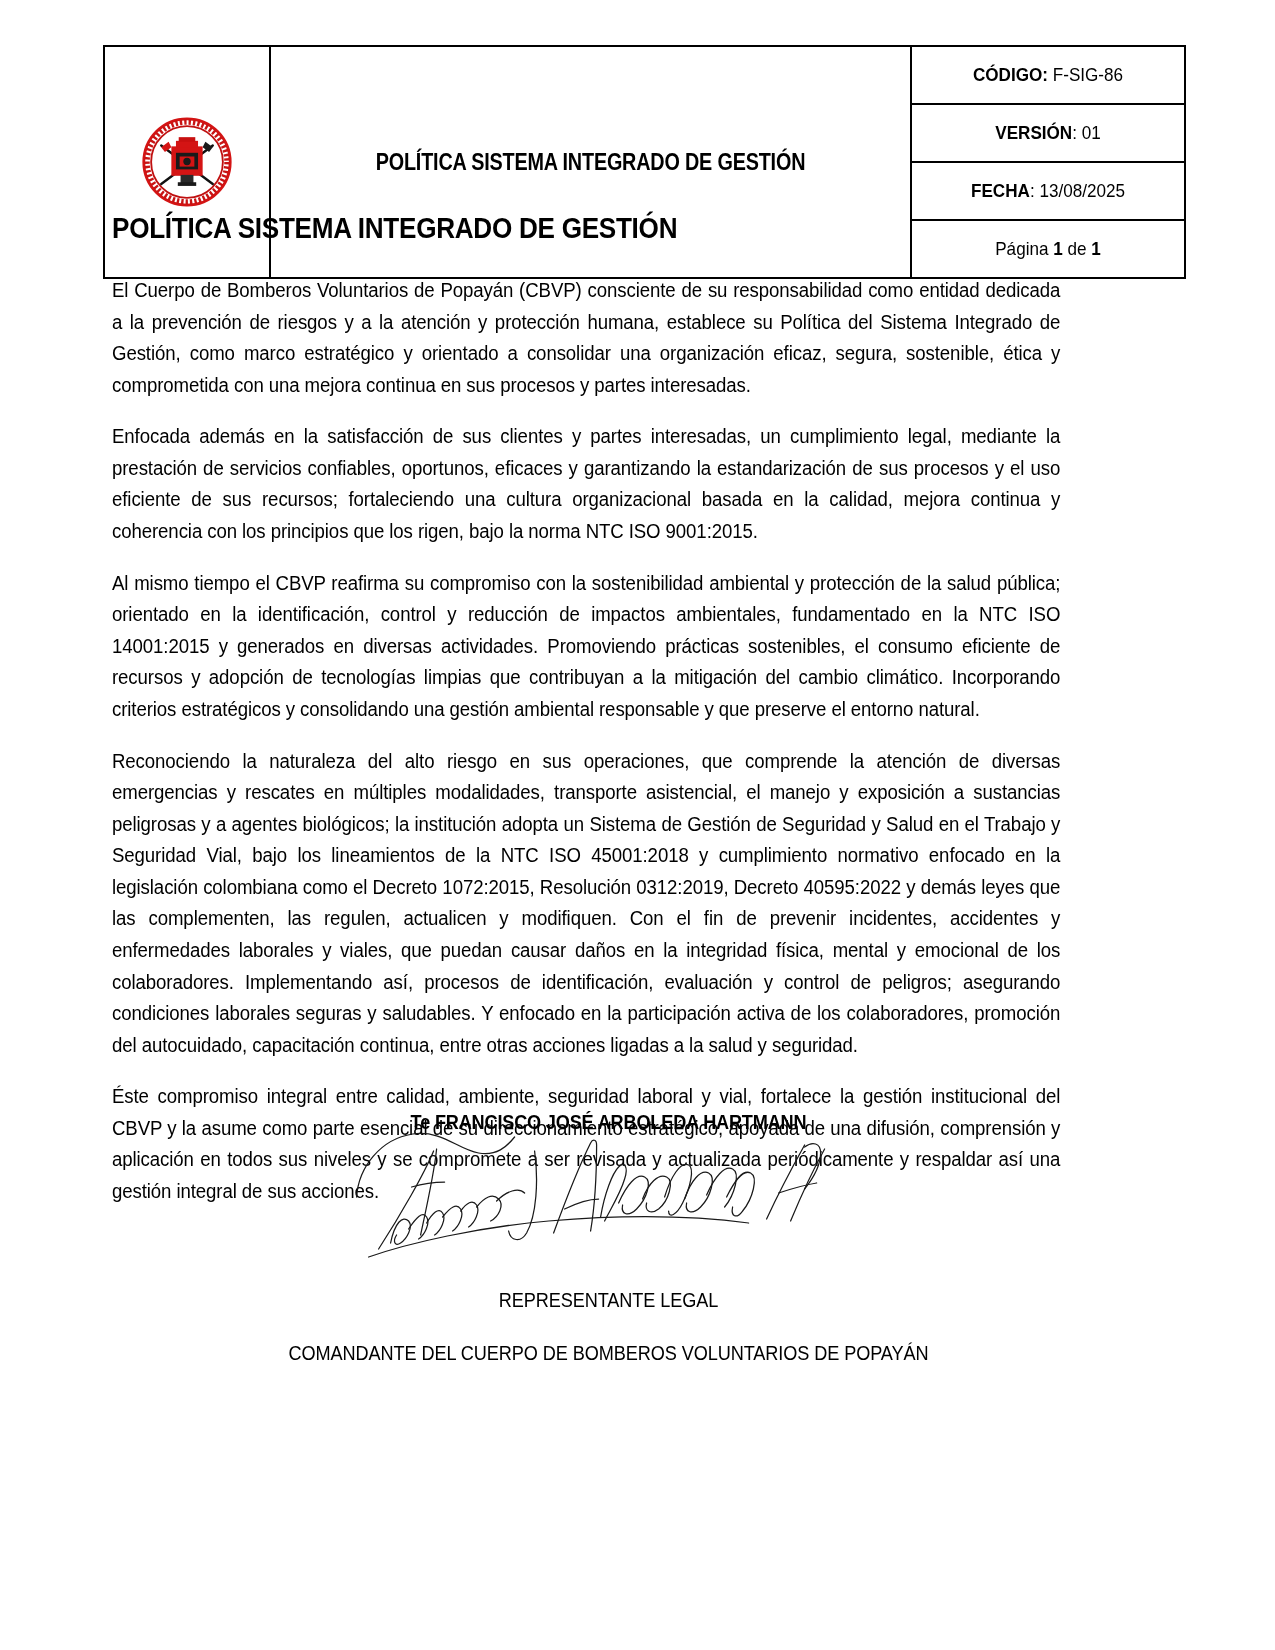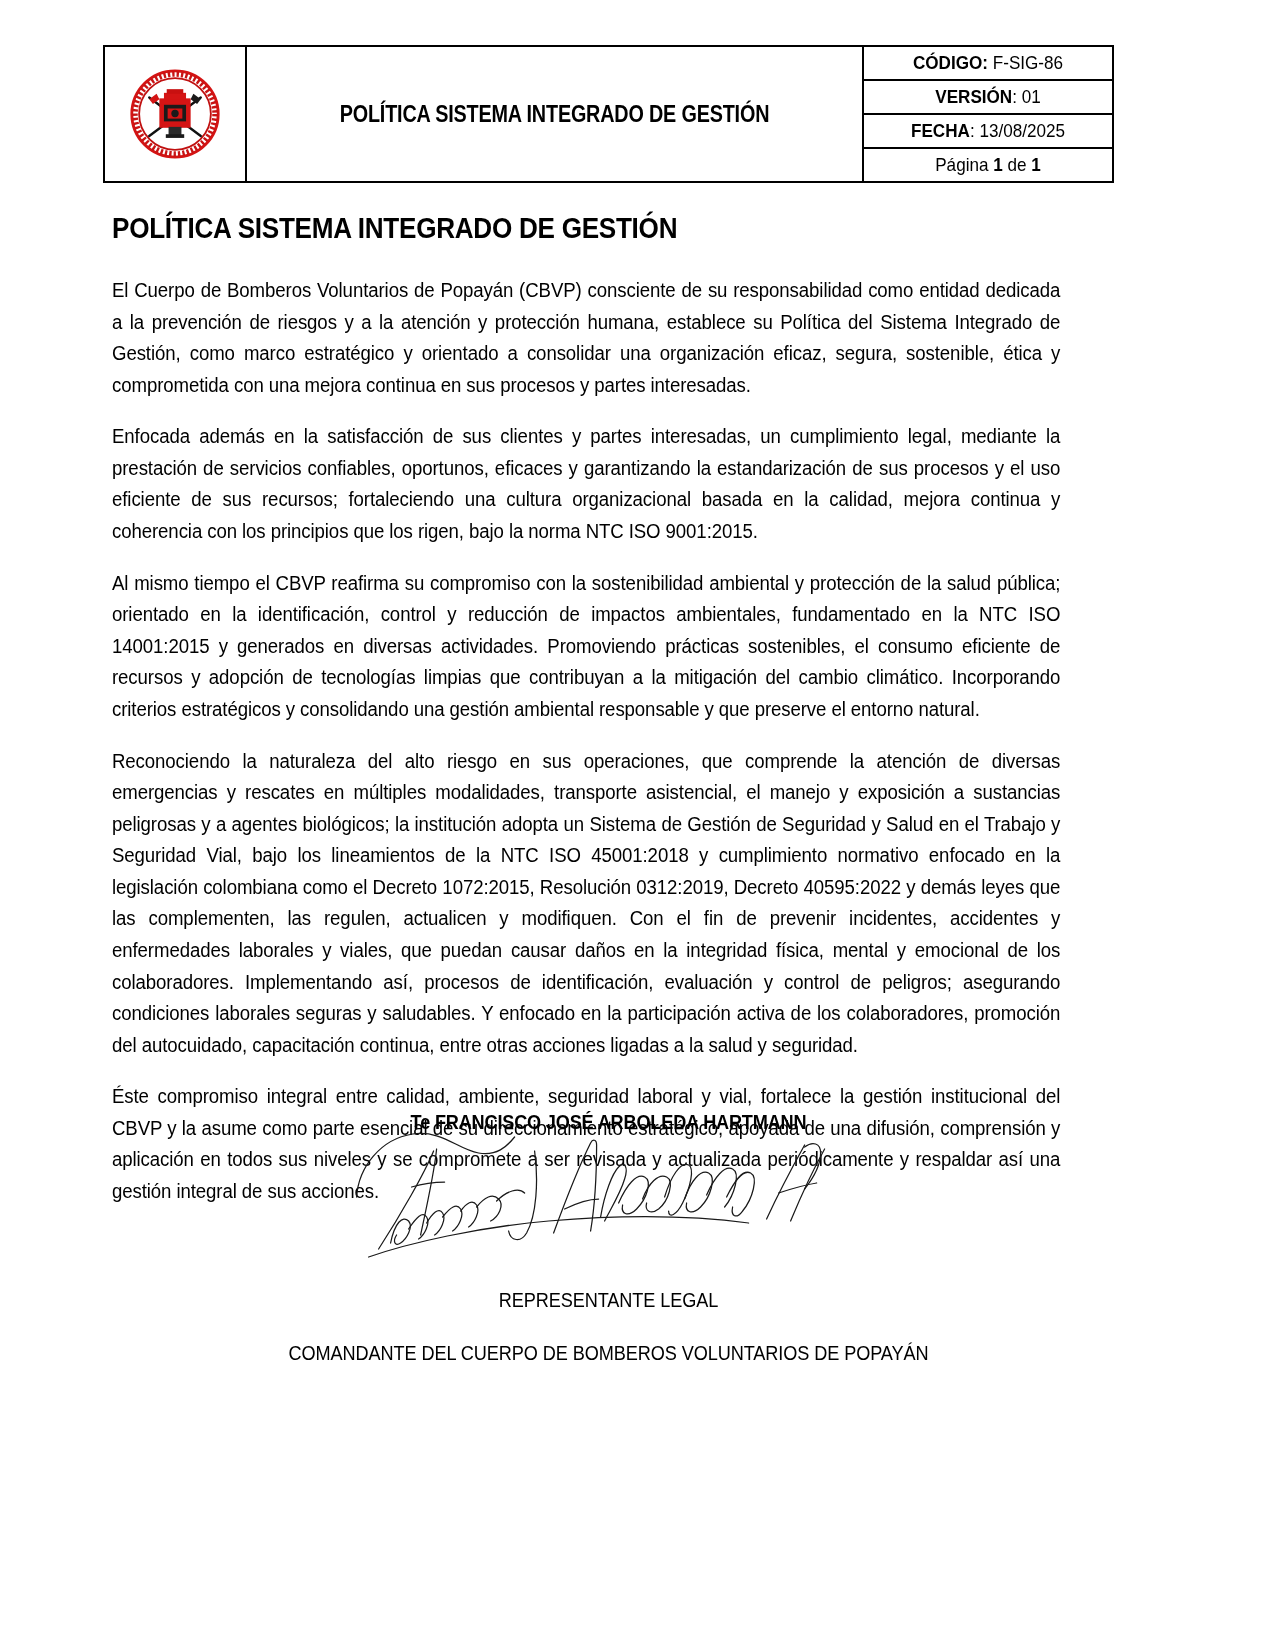--- a/index.html
+++ b/index.html
@@ -28,21 +28,21 @@
   .header-table {
     position: absolute;
     left: 103px;
     top: 45px;
     width: 1010px;
     border-collapse: collapse;
     table-layout: fixed;
   }
   .header-table td {
     border: 2px solid #000;
-    padding: 0;
+    padding: 12px;
     vertical-align: middle;
   }
   .cell-logo {
     width: 140px;
     height: 128px;
     text-align: center;
   }
   .cell-title {
     width: 615px;
     text-align: center;

